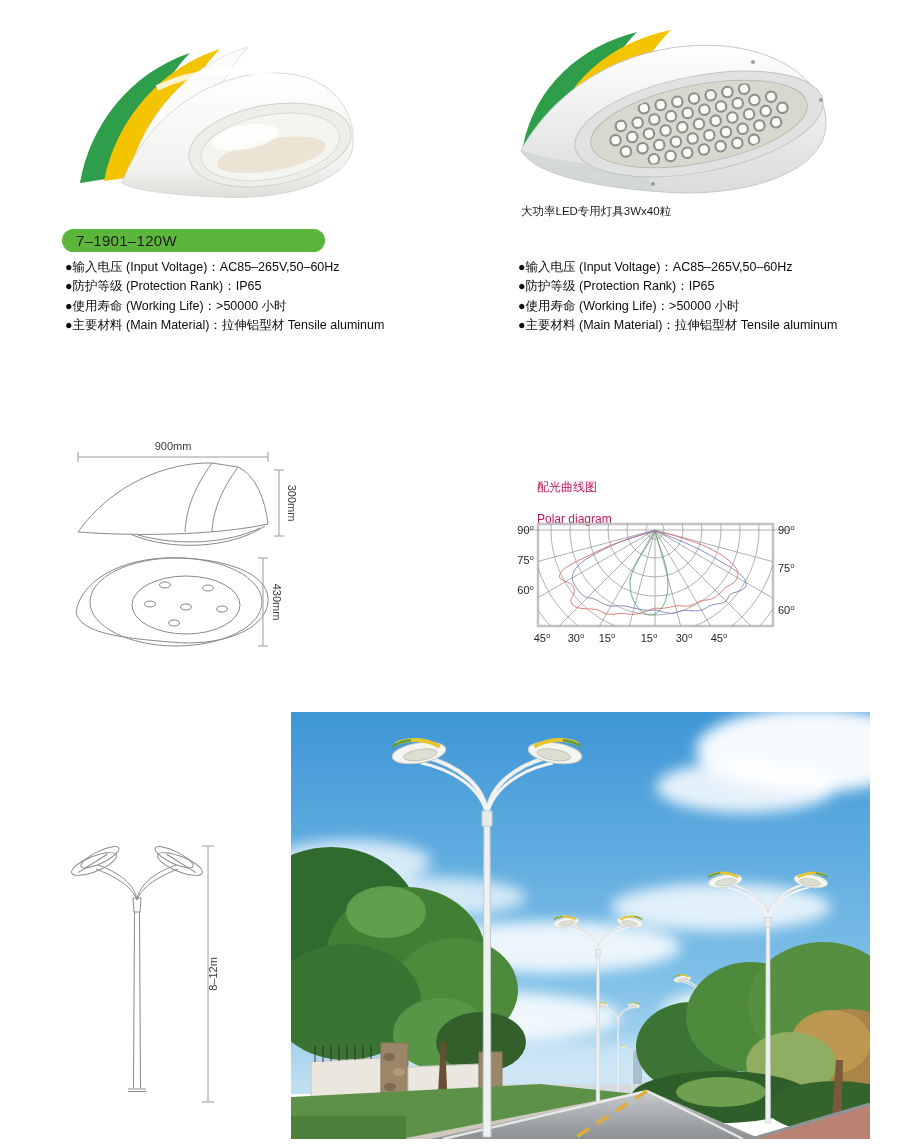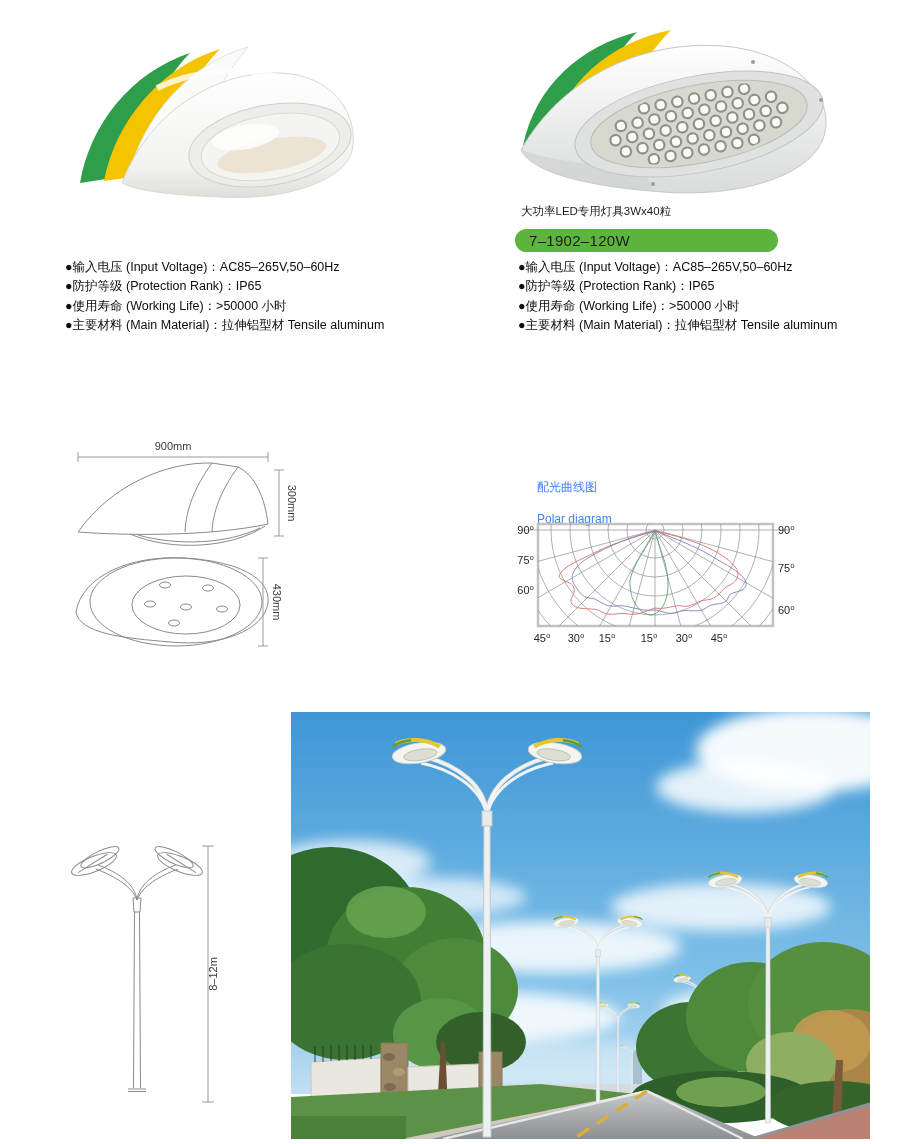--- a/index.html
+++ b/index.html
@@ -4,21 +4,21 @@
 <style>
   html,body{margin:0;padding:0;background:#ffffff;}
   .page{position:relative;width:920px;height:1144px;background:#fff;overflow:hidden;
         font-family:"Liberation Sans","DejaVu Sans",sans-serif;color:#111;}
   .abs{position:absolute;}
   .model-bar{width:263px;height:23px;border-radius:12px;background:#5cb53c;
              font-size:15px;line-height:23px;padding-left:14px;box-sizing:border-box;
              color:#1d1d1d;letter-spacing:.3px;}
   .caption{font-size:11.5px;color:#1a1a1a;}
   .specs{font-size:12.5px;line-height:19.4px;color:#0c0c0c;white-space:nowrap;}
-  .polar-title{font-size:12px;color:#3b82f6;line-height:15px;}
+  .polar-title{font-size:12px;color:#be185d;line-height:15px;}
   svg text{font-family:"Liberation Sans","DejaVu Sans",sans-serif;}
   .dimtxt{font-size:11px;fill:#3a3a3a;}
   .ptick{font-size:11px;fill:#262626;}
   .line{stroke:#8a8a8a;stroke-width:1;fill:none;}
   .dline{stroke:#9a9a9a;stroke-width:1;fill:none;}
   .grid{stroke:#8f8f8f;stroke-width:.7;fill:none;}
   .led{fill:#fcfcf6;stroke:#8e928c;stroke-width:2.2;}
 </style>
 </head>
 <body>
@@ -111,21 +111,21 @@
         <circle cx="34" cy="26" r="5.2" class="led"></circle>
         <circle cx="51" cy="26" r="5.2" class="led"></circle>
       </g>
     <circle cx="318" cy="78" r="2" fill="#9aa09e"></circle>
     <circle cx="250" cy="40" r="2" fill="#9aa09e"></circle>
     <circle cx="150" cy="162" r="2" fill="#9aa09e"></circle>
   </svg>
 
   <div class="abs caption" style="left:521px;top:204px">大功率LED专用灯具3Wx40粒</div>
 
-  <div class="abs model-bar" style="left:515px;top:229px">7–1902–120W</div>
+  <div class="abs model-bar" style="left:62px;top:229px">7–1901–120W</div>
 
   <div class="abs specs" style="left:65px;top:258px">
     <div>●输入电压 (Input Voltage)：AC85–265V,50–60Hz</div>
     <div>●防护等级 (Protection Rank)：IP65</div>
     <div>●使用寿命 (Working Life)：&gt;50000 小时</div>
     <div>●主要材料 (Main Material)：拉伸铝型材 Tensile aluminum</div>
   </div>
   <div class="abs specs" style="left:518px;top:258px">
     <div>●输入电压 (Input Voltage)：AC85–265V,50–60Hz</div>
     <div>●防护等级 (Protection Rank)：IP65</div>

